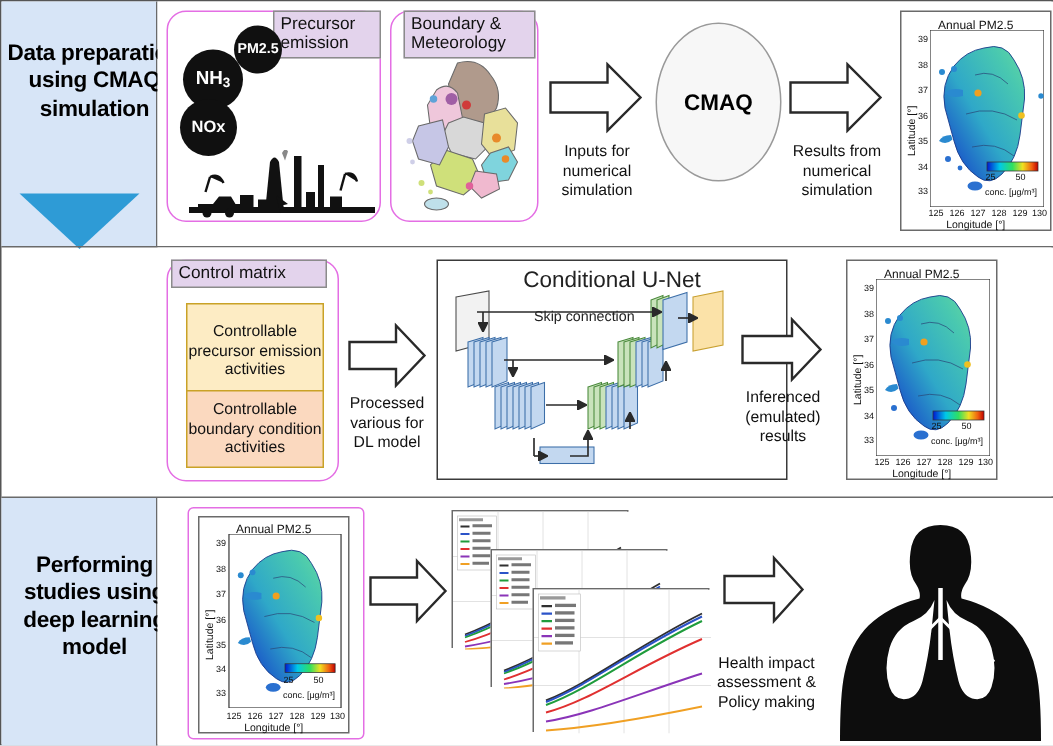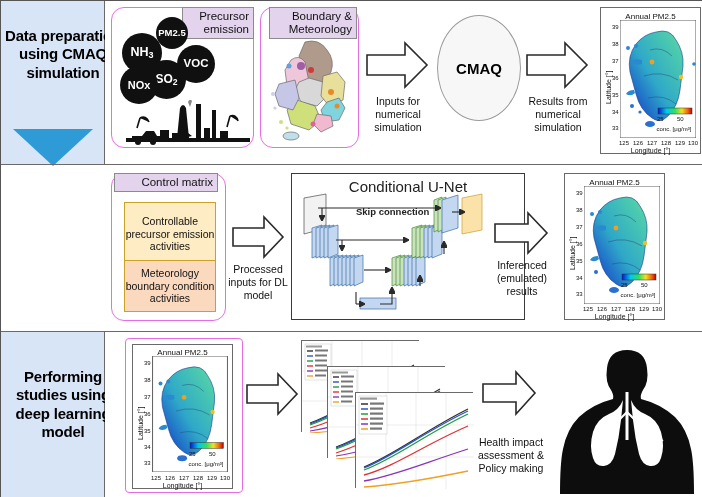--- a/index.html
+++ b/index.html
@@ -28,21 +28,21 @@
             border-right:40px solid transparent;border-top:37px solid #2e9bd6;}
   #tri1{top:128px;} #tri2{top:140px;}
 
   
   .content{position:absolute;left:104px;top:0;right:0;height:100%;background:#fff;}
 
   
   .mpanel{position:absolute;border:1.4px solid #e46ee4;border-radius:13px;
           background:#fff;box-sizing:border-box;}
   .panel-tag{position:absolute;background:#e3d3ec;border:1px solid #8b8b8b;
-             font-size:11.5px;line-height:1.12;text-align:right;
+             font-size:11.5px;line-height:1.12;text-align:left;
              padding:2px 4px;box-sizing:border-box;color:#111;}
 
   
   .pc{position:absolute;border-radius:50%;background:#101010;color:#fff;
       display:flex;align-items:center;justify-content:center;
       font-weight:bold;text-align:center;line-height:1;}
   .pc sub{font-size:72%;vertical-align:-2px;}
 
   
   .blk{fill:#111;}
@@ -100,26 +100,20 @@
 
       <div class="mpanel" id="prec-panel" style="left:6px;top:6px;width:143px;height:141px;">
 
         <div class="panel-tag" style="right:-1px;top:-1px;width:72px;">Precursor emission</div>
 
         <div class="pc" style="left:10px;top:25px;width:40px;height:40px;font-size:12.5px;">
           <span>NH<sub>3</sub></span>
         </div>
         <div class="pc" style="left:44px;top:9px;width:32px;height:32px;font-size:9.5px;">
           <span>PM2.5</span>
-        </div>
-        <div class="pc" style="left:65px;top:37px;width:38px;height:38px;font-size:11.5px;">
-          <span>VOC</span>
-        </div>
-        <div class="pc" style="left:35px;top:52px;width:39px;height:39px;font-size:12px;">
-          <span>SO<sub>2</sub></span>
         </div>
         <div class="pc" style="left:8px;top:58px;width:38px;height:38px;font-size:11px;">
           <span>NOx</span>
         </div>
 
         <svg style="position:absolute;left:14px;top:92px;" width="124" height="46" viewBox="0 0 124 46">
           <path class="blk" d="M54 8 q3 -6 6 0 l3 30 h-12 z"></path>
           <path class="blk" d="M70 4 h5 v34 h-5 z"></path>
           <path class="blk" d="M86 10 h4 v28 h-4 z"></path>
           <path class="blk" d="M62 2 q2 -4 4 -1 q-1 3 -2 6 z" opacity=".5"></path>
@@ -253,32 +247,32 @@
 
     <div class="content">
 
       <div class="mpanel" id="cm-panel" style="left:6px;top:8px;width:115px;height:148px;">
         <div class="panel-tag" style="left:2px;top:-1px;width:104px;">Control matrix</div>
 
         <div class="cmbox" style="left:12px;top:28px;width:92px;height:64px;background:#fdecc4;">
           <span>Controllable precursor emission activities</span>
         </div>
         <div class="cmbox" style="left:12px;top:86px;width:92px;height:52px;background:#fbd9bf;">
-          <span>Meteorology boundary condition activities</span>
+          <span>Controllable boundary condition activities</span>
         </div>
       </div>
 
       <svg class="barrow" style="left:126px;top:50px;" width="54" height="44" viewBox="0 0 54 44">
         <path d="M2 13 H33 V2 L52 22 L33 42 V31 H2 Z" fill="#fff" stroke="#2a2a2a" stroke-width="1.6"></path>
       </svg>
-      <div class="alabel" style="left:122px;top:98px;width:62px;">Processed inputs for DL model</div>
+      <div class="alabel" style="left:122px;top:98px;width:62px;">Processed various for DL model</div>
 
       <div id="unet" style="left:186px;top:8px;width:234px;height:147px;">
         <div id="unet-title" style="top:4px;">Conditional U-Net</div>
-        <div id="skip-label" style="left:64px;top:32px;font-weight:bold;">Skip connection</div>
+        <div id="skip-label" style="left:64px;top:32px;">Skip connection</div>
 
         <svg style="position:absolute;left:0;top:18px;" width="196" height="128" viewBox="0 0 196 128">
           <g stroke="#4a4a4a" stroke-width=".7">
 
             <polygon points="12,6 34,2 34,36 12,42" fill="#f2f2f2"></polygon>
 
             <g fill="#c3d8f0" stroke="#3c6ea8">
               <polygon points="20,36 30,33 30,62 20,66"></polygon>
                 <polygon points="24,36 34,33 34,62 24,66"></polygon>
               <polygon points="28,36 38,33 38,62 28,66"></polygon>

